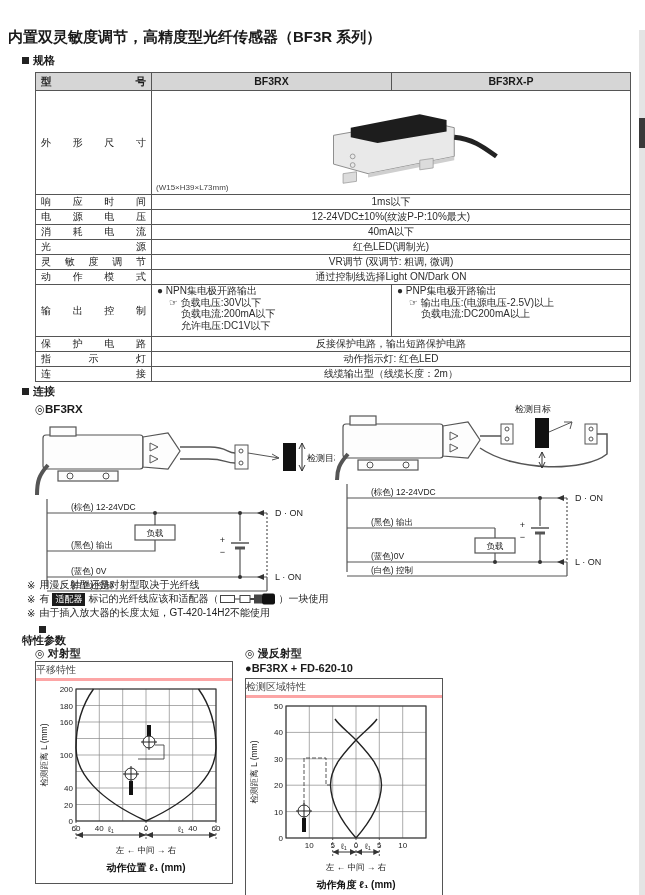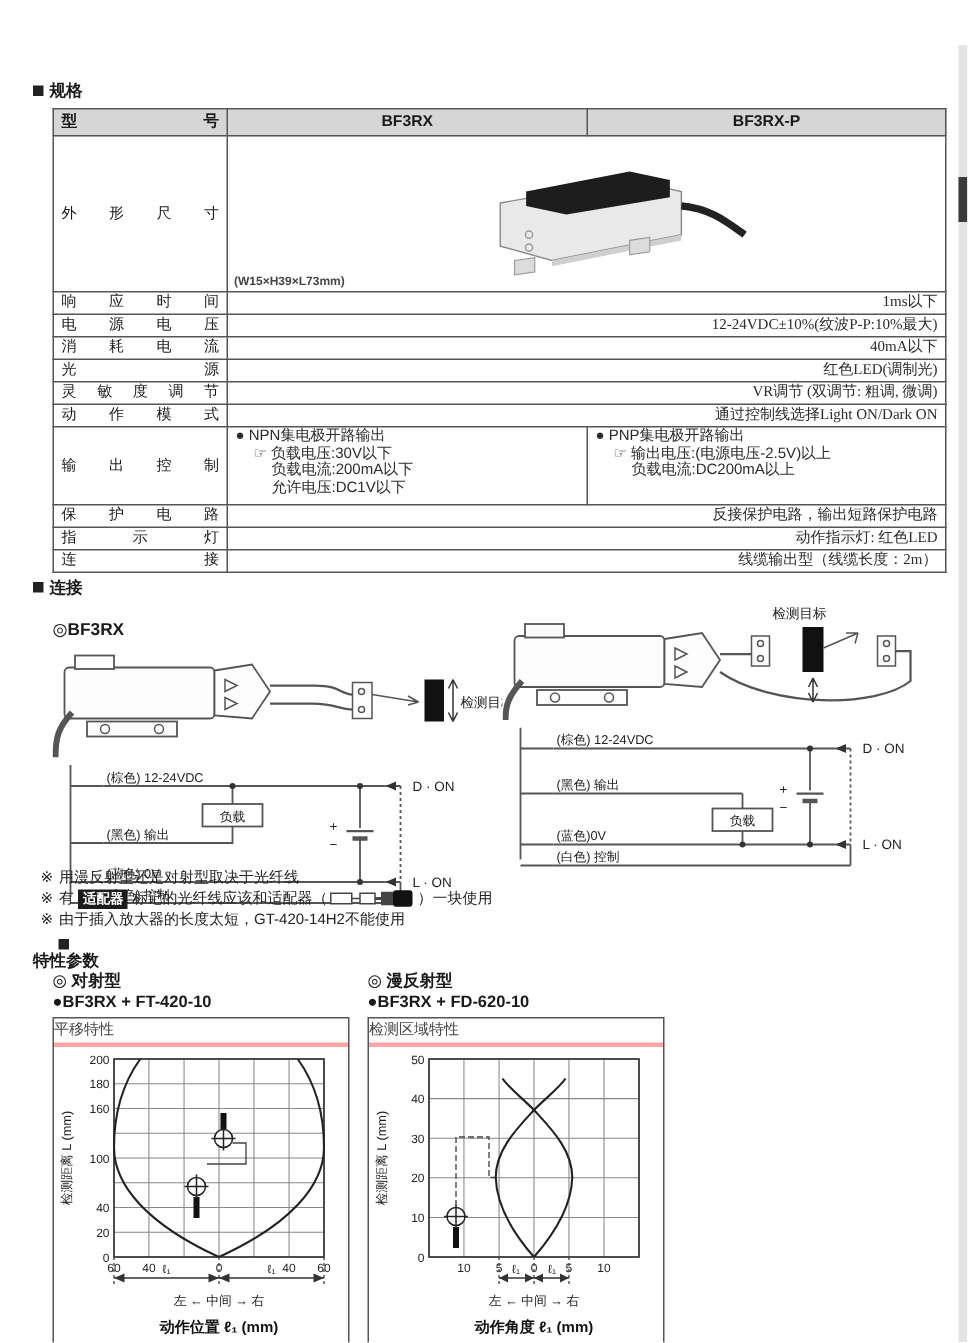--- a/index.html
+++ b/index.html
@@ -16,54 +16,55 @@
   .sec-head{position:absolute;left:22px;display:flex;align-items:center;font-weight:bold;font-size:11px;}
   .sec-head .sq{width:7px;height:7px;background:#222;margin-right:4px;}
   
   table.spec{position:absolute;top:72px;left:35px;width:595px;border-collapse:collapse;table-layout:fixed;}
   table.spec td{border:1px solid #555;font-size:10px;line-height:1.15;padding:0 5px;}
   table.spec col.c0{width:116px;} table.spec col.c1{width:240px;} table.spec col.c2{width:239px;}
   tr.h-head{height:18px;background:#d6d6d6;}
   tr.h-head td{font-weight:bold;text-align:center;font-size:10.5px;}
   tr.h-dims{height:104px;} tr.h-row{height:15px;} tr.h-out{height:52px;}
   .spread{display:flex;justify-content:space-between;width:100%;}
-  td.val{text-align:right;color:#2b2b2b;font-family:Liberation Serif, serif;}
+  td.val{text-align:center;color:#2b2b2b;}
   td.imgcell{position:relative;padding:0;}
-  .dimcaption{position:absolute;left:4px;bottom:2px;font-size:8px;color:#444;font-weight:bold;}
+  .dimcaption{position:absolute;left:4px;bottom:2px;font-size:8px;color:#444;}
   .imgwrap{display:flex;justify-content:center;align-items:center;height:100%;}
   td.outcell{vertical-align:top;padding:3px 4px 2px 16px;font-size:9px;color:#2b2b2b;}
   .outtitle{font-weight:normal;}
   .outline2{padding-left:12px;}
   
   .conn-col{position:absolute;width:300px;}
   .conn-title{font-weight:bold;font-size:11.5px;margin-bottom:1px;}
   .conn-title .ring{font-weight:bold;}
   .notes{position:absolute;left:27px;font-size:10px;color:#222;}
   .notes .note-line{display:flex;align-items:center;height:14px;white-space:nowrap;}
   .notes .mark{margin-right:4px;}
-  .tag{background:#1c1c1c;color:#fff;font-size:9px;padding:0 3px;margin:0 3px;font-weight:bold;}
+  .tag{background:#1c1c1c;color:#fff;font-size:9px;padding:0 3px;margin:0 3px;font-weight:normal;}
   .adapter-svg{margin:0 2px;}
   
   .char-col{position:absolute;width:196px;}
   .char-type{font-weight:bold;font-size:11px;}
   .char-model{font-weight:bold;font-size:11px;margin:1px 0 4px 0;}
   .chart-box{border:1px solid #555;width:196px;background:#fff;}
   .chart-title{border-bottom:3px solid #fca5a5;font-size:10px;color:#444;
                height:16px;line-height:16px;}
   svg text{font-family:"Liberation Sans","DejaVu Sans",sans-serif;}
 </style>
 </head>
 <body>
 
 <div class="page">
 
   <div class="edge-strip">
     <div class="edge-tab"></div>
   </div>
 
+  <h1 class="title">内置双灵敏度调节，高精度型光纤传感器（BF3R 系列）</h1>
 
   <div class="sec-head" style="top:53px;">
     <span class="sq"></span>
     <span>规格</span>
   </div>
 
   <table class="spec">
     <colgroup>
         <col class="c0">
         <col class="c1">
@@ -222,21 +223,21 @@
       <td class="val" colspan="2">线缆输出型（线缆长度：2m）</td>
     </tr>
   </tbody>
     </table>
 
   <div class="sec-head" style="top:384px;">
     <span class="sq"></span>
     <span>连接</span>
   </div>
 
-  <div class="conn-col" style="top:412px;left:35px;">
+  <div class="conn-col" style="top:402px;left:35px;">
     <div class="conn-title">
       <span class="ring">◎</span><span>BF3RX</span>
     </div>
     <svg width="300" height="78" viewBox="0 0 300 78">
       <g fill="#fdfdfd" stroke="#555" stroke-width="1.2">
         <rect x="8" y="18" width="100" height="34" rx="3"></rect>
         <rect x="15" y="10" width="26" height="9"></rect>
         <path d="M108,20 L133,16 L145,34 L133,52 L108,50 Z"></path>
         <rect x="23" y="54" width="60" height="10"></rect>
       </g>
@@ -374,23 +375,20 @@
   <div class="sec-head" style="top:626px;flex-direction:column;">
     <span class="sq"></span>
     <span>特性参数</span>
   </div>
 
   <div class="char-col" style="top:646px;left:35px;">
     <div class="char-type">
       <span>◎</span>
       <span>对射型</span>
     </div>
-    <div class="char-model">
-      <span>●</span><span>BF3RX + FT-420-10</span>
-    </div>
     <div class="chart-box">
       <div class="chart-title">平移特性</div>
       <svg width="194" height="198" viewBox="0 0 194 198">
         <g stroke="#888" stroke-width="0.7">
           <path d="M40,8 H180 M40,24.5 H180 M40,41 H180 M40,57.5 H180 M40,74 H180 M40,90.5 H180 M40,107 H180 M40,123.5 H180 M40,140 H180"></path>
           <path d="M40,8 V140 M63.3,8 V140 M86.7,8 V140 M110,8 V140 M133.3,8 V140 M156.7,8 V140 M180,8 V140"></path>
         </g>
         <rect x="40" y="8" width="140" height="132" fill="none" stroke="#333" stroke-width="1.1"></rect>
         <g font-size="8" fill="#222" text-anchor="end">
           <text x="37" y="11">200</text>

